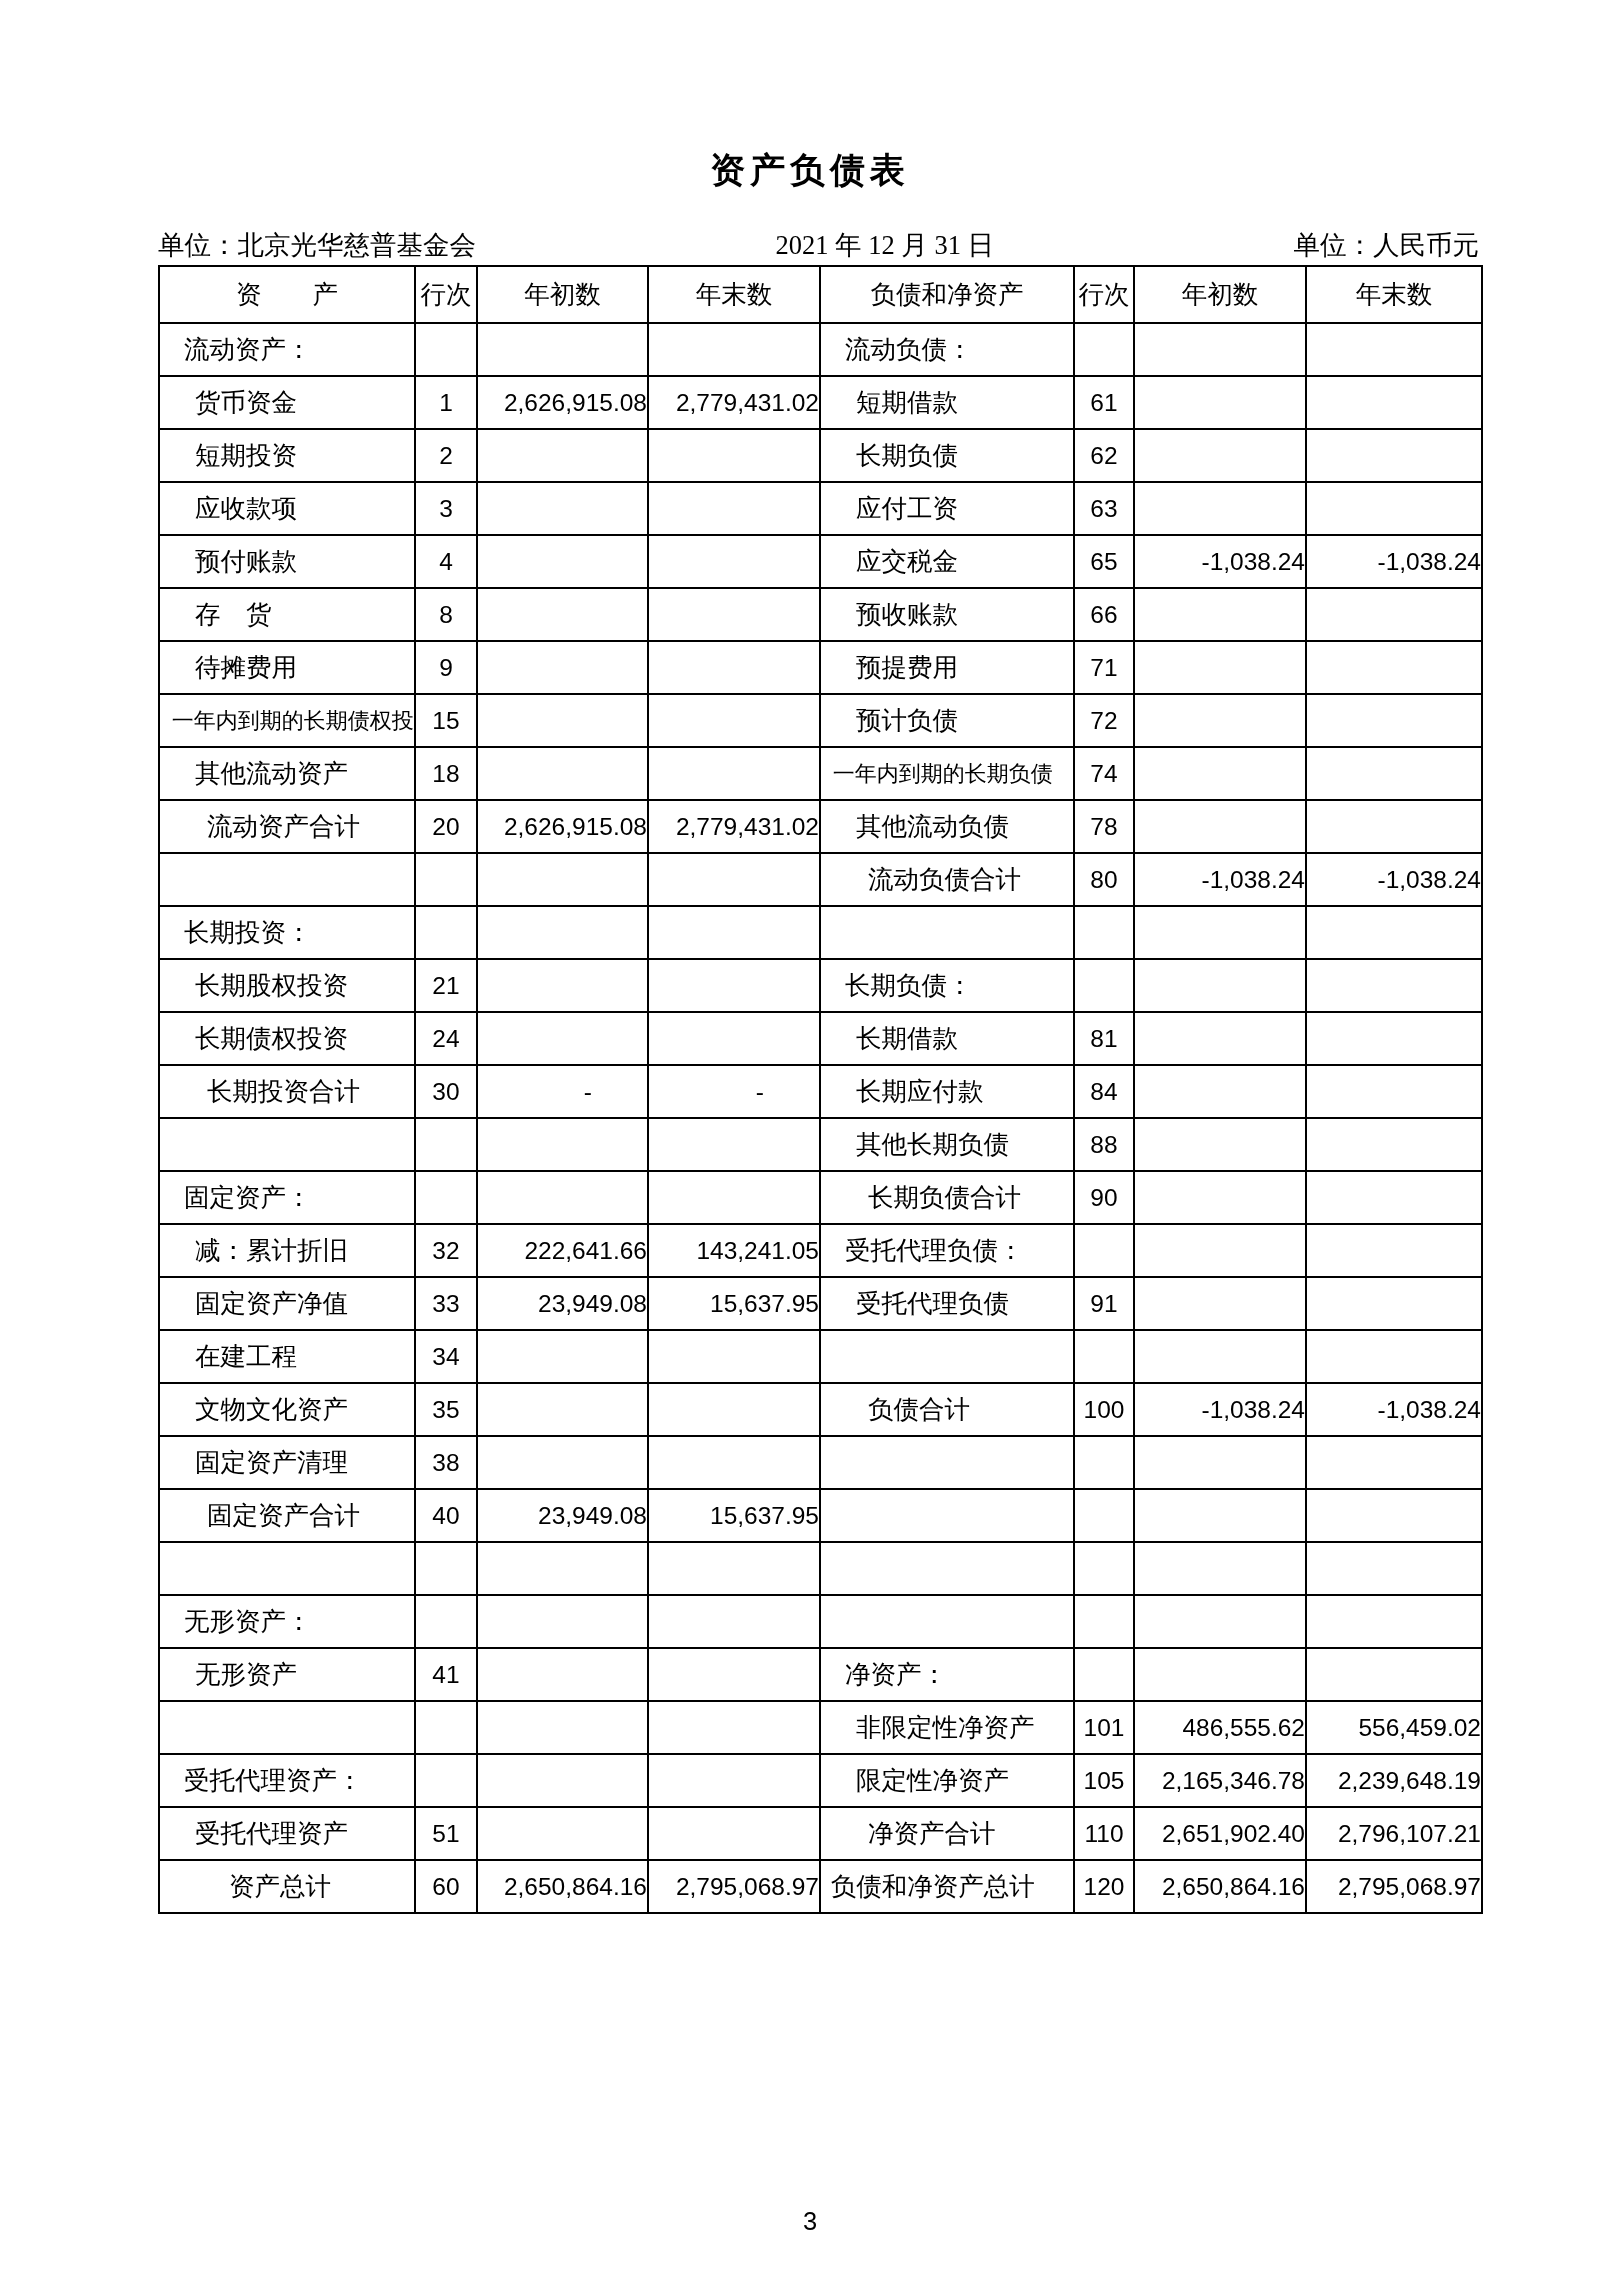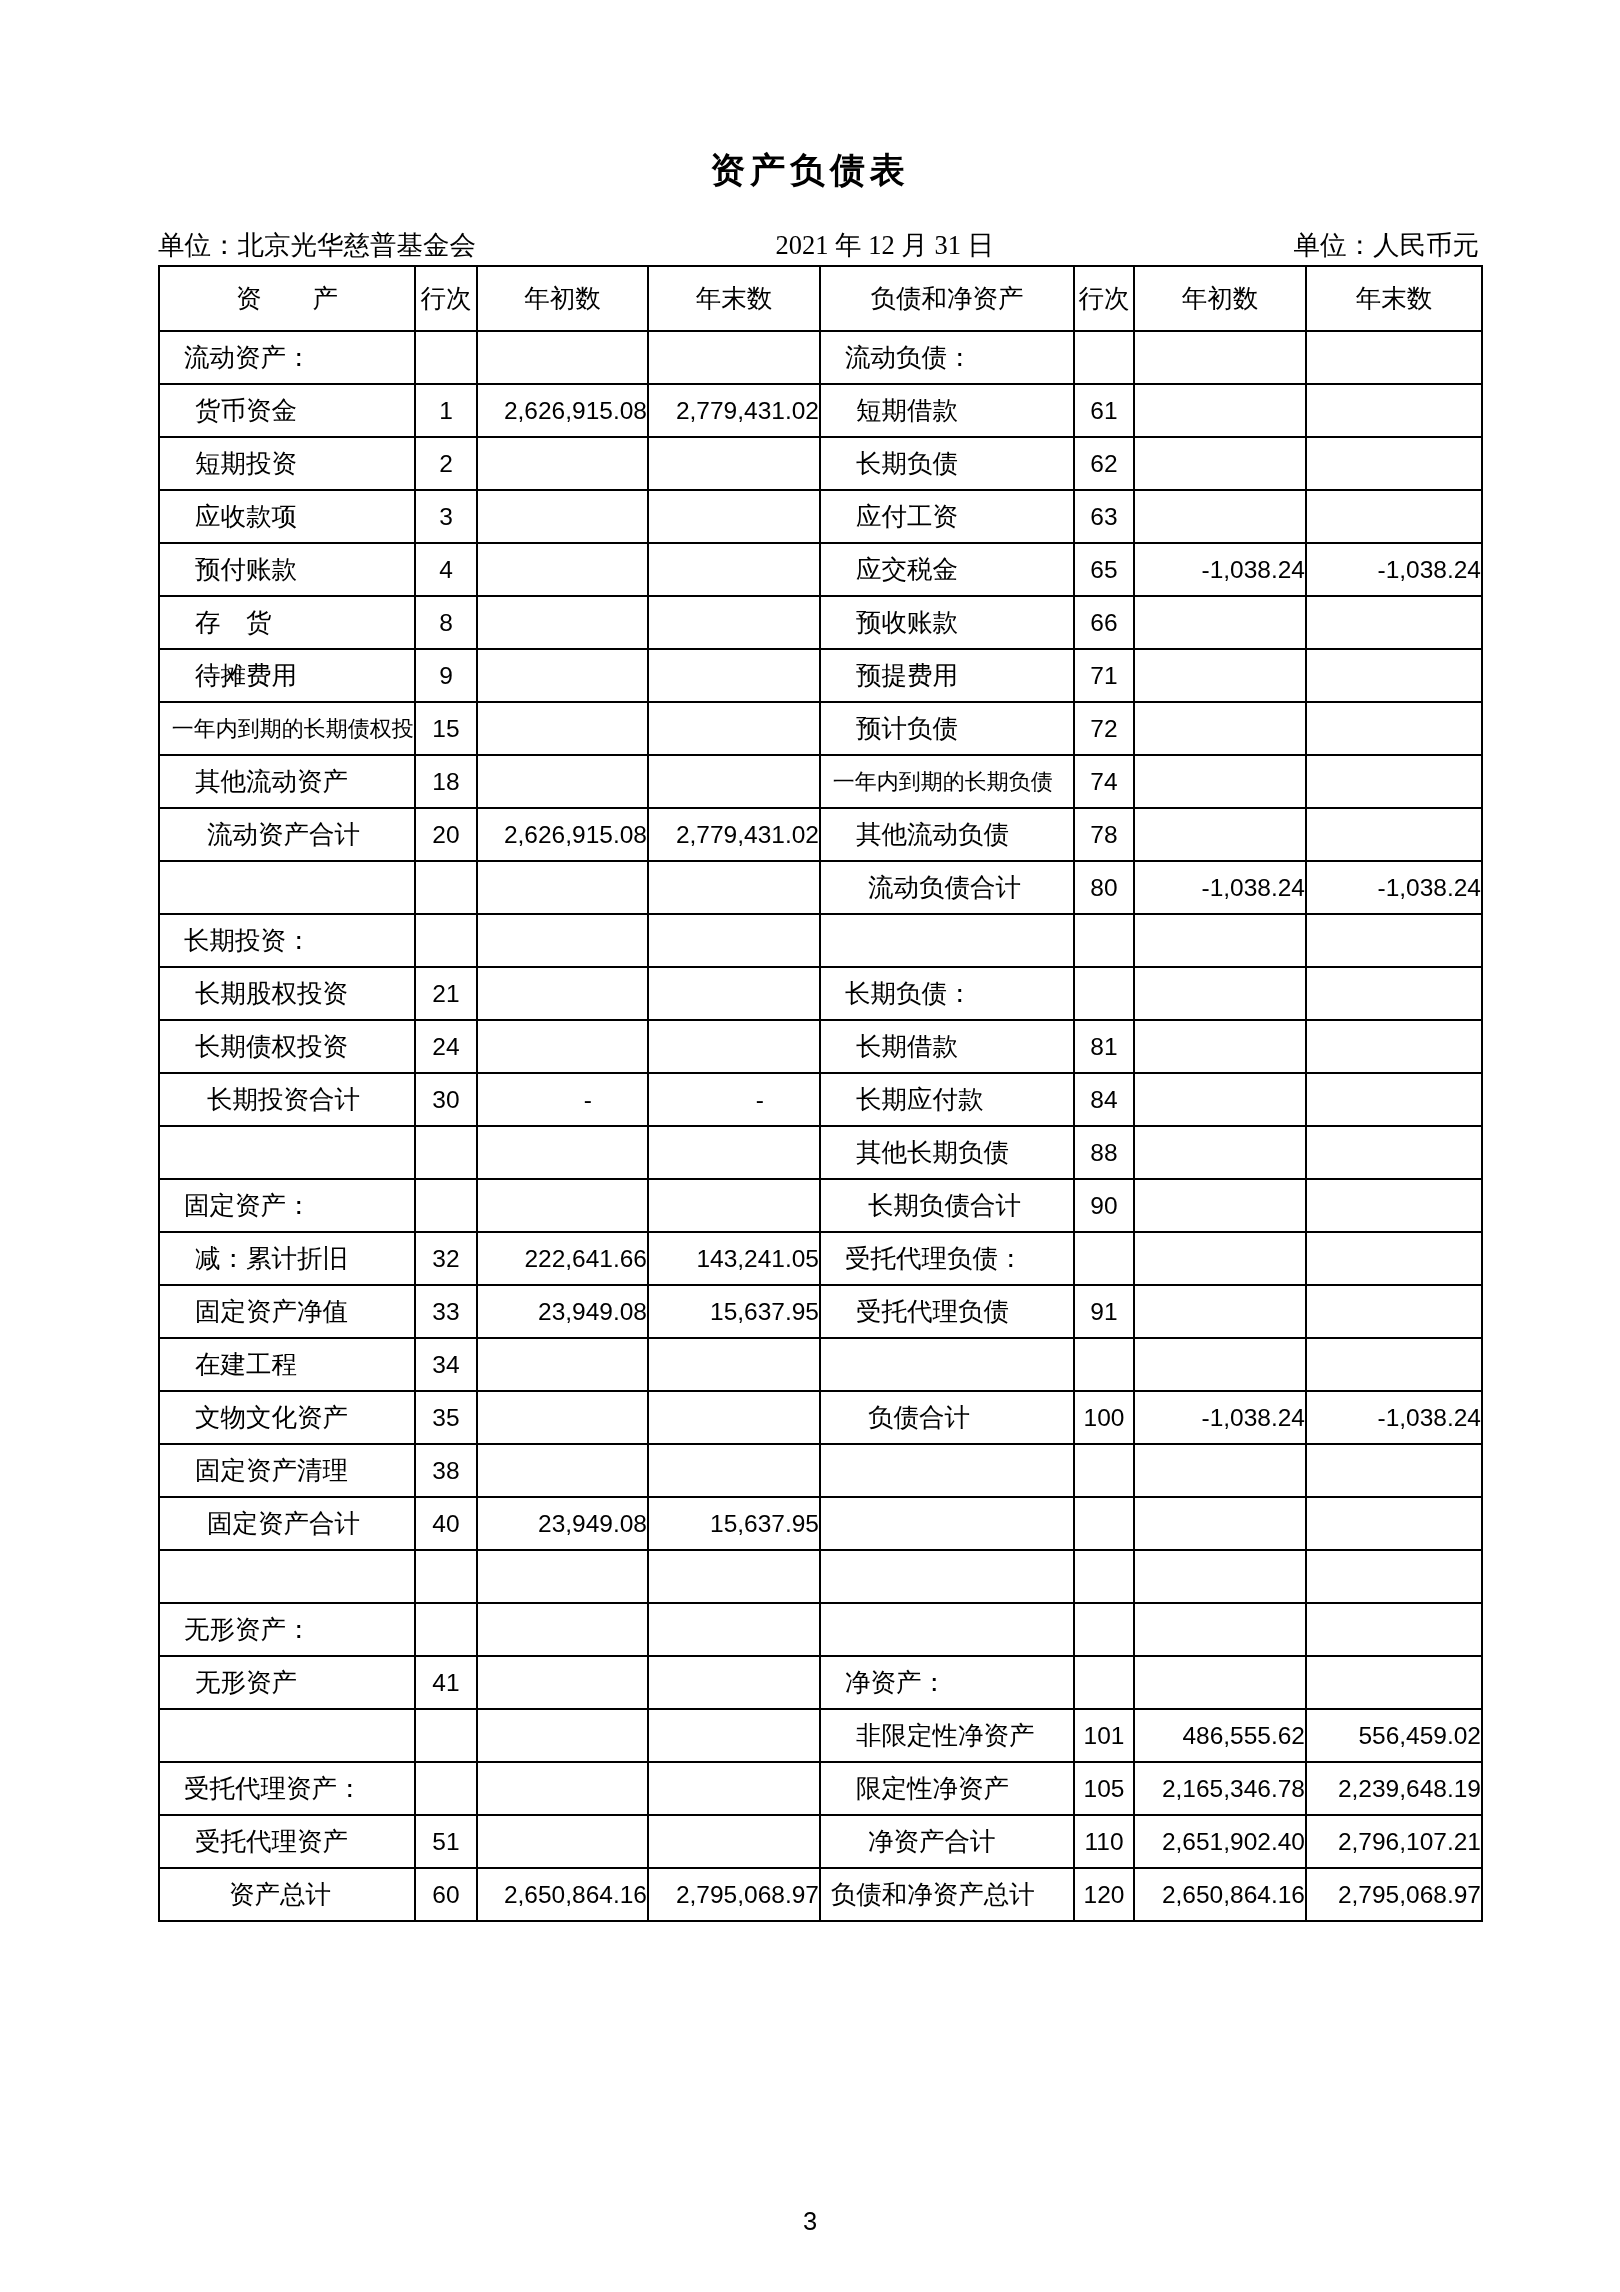--- a/index.html
+++ b/index.html
@@ -33,21 +33,21 @@
     border-collapse: collapse;
     table-layout: fixed;
     border: 2.9px solid #000;
   }
   table.sheet th, table.sheet td {
     border: 2px solid #000;
     padding: 0;
     overflow: hidden;
     vertical-align: middle;
   }
-  table.sheet thead tr { height: 65px; }
+  table.sheet thead tr { height: 57px; }
   table.sheet tbody tr { height: 53px; }
   table.sheet th {
     font-weight: normal;
     font-size: 25.5px;
     text-align: center;
     white-space: pre;
   }
   td.name {
     font-size: 25.5px;
     text-align: left;

